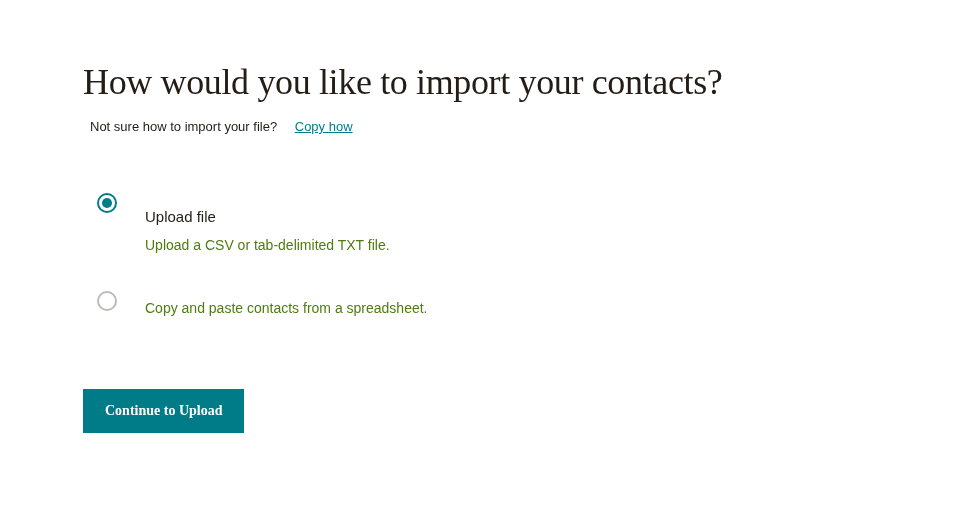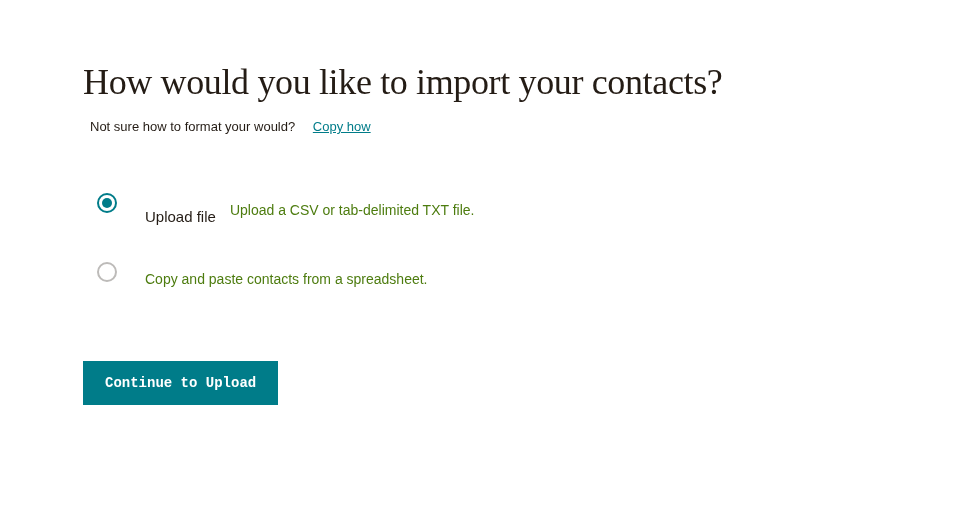--- a/index.html
+++ b/index.html
@@ -60,53 +60,53 @@
       position: absolute;
       top: 3px;
       left: 3px;
       width: 10px;
       height: 10px;
       border-radius: 50%;
       background: #007c89;
     }
     .option-texts {
       display: flex;
-      flex-direction: row;
+      flex-direction: column;
     }
     .option-title {
       font-size: 15px;
       color: #241c15;
       line-height: 1.4;
     }
     .option-desc {
       font-size: 14px;
       color: #4d7c0f;
       line-height: 1.4;
       margin-top: 2px;
     }
     .continue-btn {
       background: #007c89;
       color: #ffffff;
       border: none;
       padding: 14px 22px;
       font-size: 14px;
       font-weight: 600;
       cursor: pointer;
-      font-family: Liberation Mono, monospace;
+      font-family: Liberation Serif, serif;
     }
   </style>
 </head>
 <body>
 
 
 
 <h1 class="page-title">How would you like to import your contacts?</h1>
 
 <div class="sub-row">
-  <span>Not sure how to format your would? </span><a class="learn-link">Copy how</a>
+  <span>Not sure how to import your file? </span><a class="learn-link">Copy how</a>
 </div>
 
 <div class="options">
 
   <div class="option-row">
     <div class="radio selected"></div>
     <div class="option-texts">
       <span class="option-title">Upload file</span>
       <span class="option-desc">Upload a CSV or tab-delimited TXT file.</span>
     </div>

